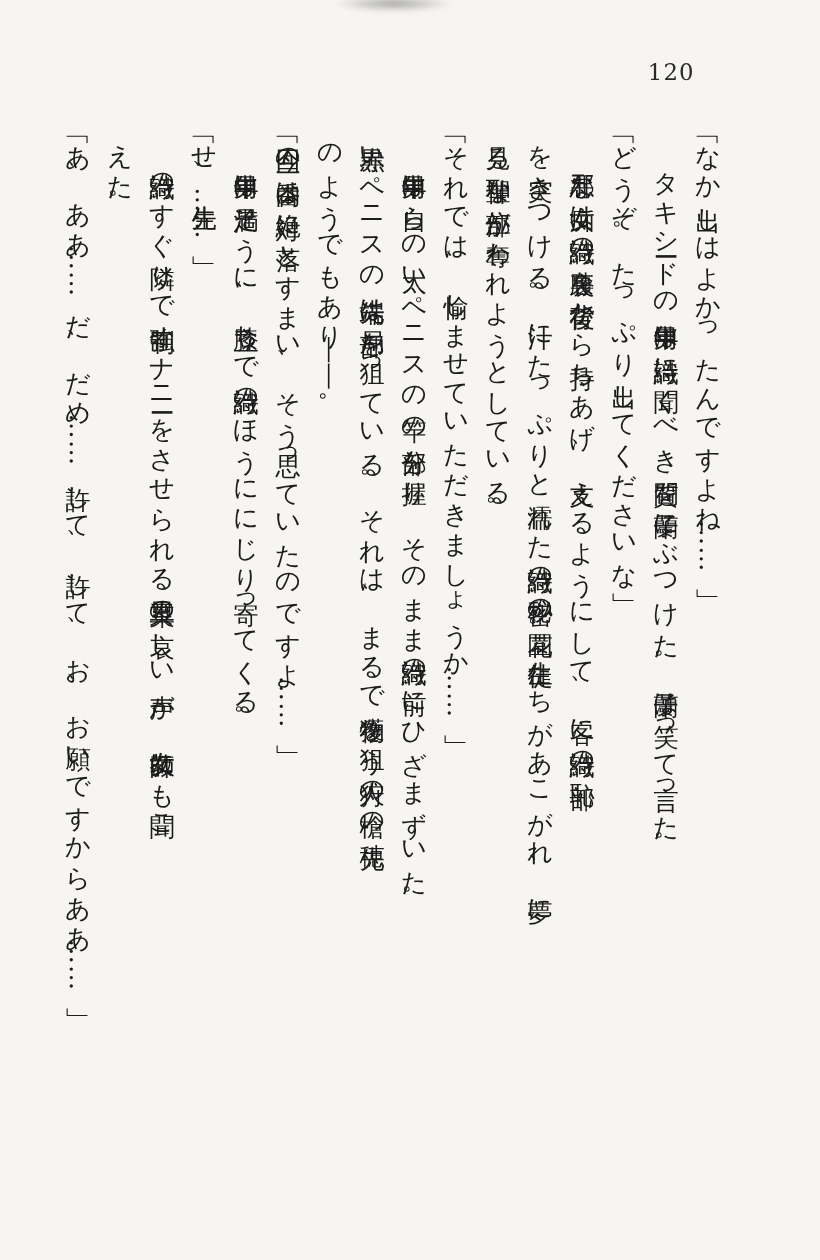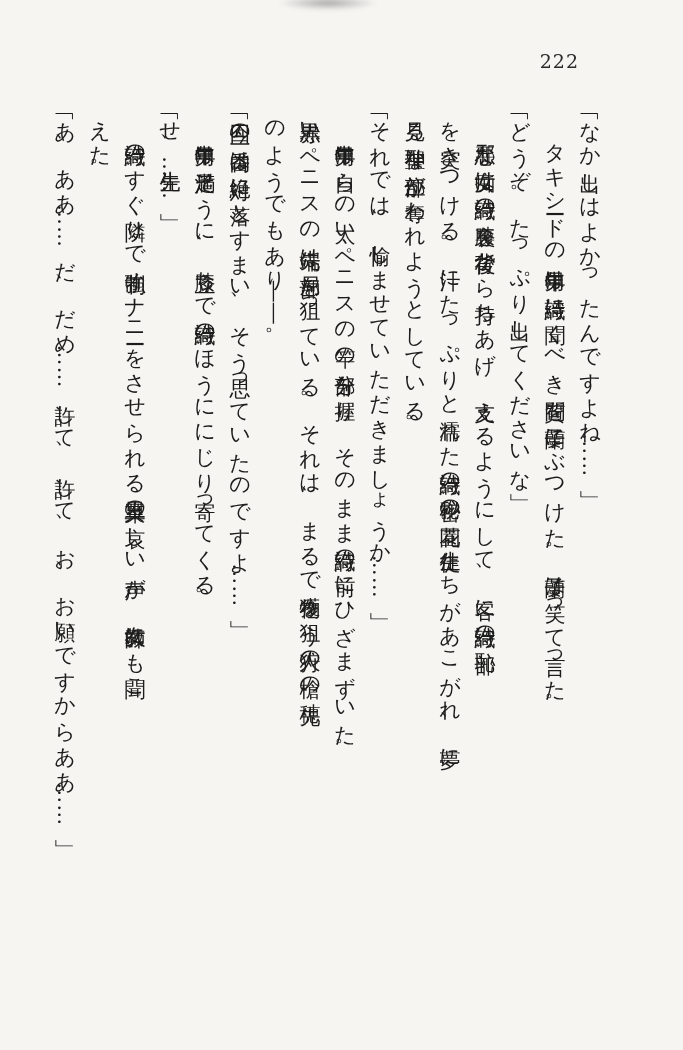--- a/index.html
+++ b/index.html
@@ -58,21 +58,21 @@
   .text-block .line.indent {
     text-indent: 22px;   
   }
 </style>
 </head>
 <body>
 
 <div class="page">
   <div class="scan-smudge"></div>
 
-  <div class="page-number">222</div>
+  <div class="page-number">120</div>
 
   <div class="text-block">
     <div class="line">「なか出しはよかったんですよね……」</div>
     <div class="line indent">タキシードの中年男は詩織に聞くべき質問を蘭子にぶつけた。蘭子は笑って言った。</div>
     <div class="line">「どうぞ。たっぷり出してくださいな」</div>
     <div class="line indent">邪悪な痴女は詩織の膝裏を背後から持ちあげ、支えるようにして、客に詩織の恥部</div>
     <div class="line">を突きつける。汁にたっぷりと濡れた詩織の秘密の花園。生徒たちがあこがれ、夢に</div>
     <div class="line">見る神聖な部位が奪われようとしている。</div>
     <div class="line">「それでは、愉しませていただきましょうか……」</div>
     <div class="line indent">中年男は自らの太いペニスの竿の部分を握り、そのまま詩織の前にひざまずいた。</div>

